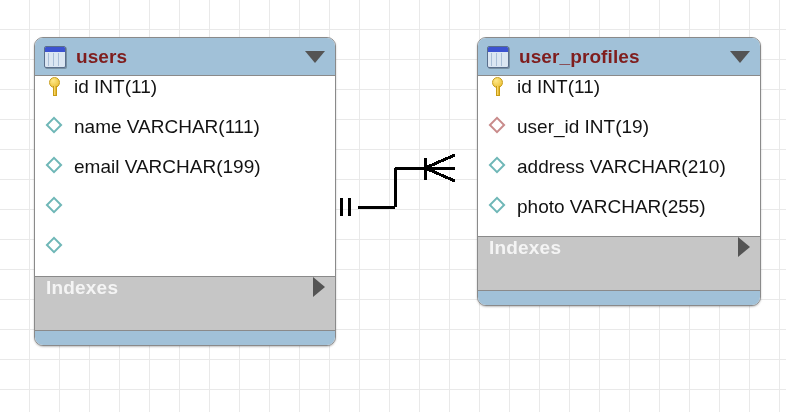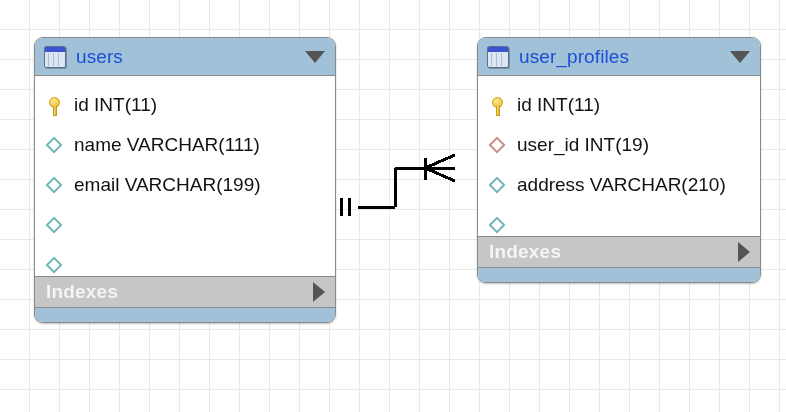--- a/index.html
+++ b/index.html
@@ -76,22 +76,22 @@
       linear-gradient(to right,
         transparent 0 3px, #a9bed6 3px 4px,
         transparent 4px 8px, #a9bed6 8px 9px,
         transparent 9px 13px, #a9bed6 13px 14px,
         transparent 14px 100%);
   }
 
   .tbl-title {
     margin-left: 10px;
     font-size: 19px;
-    font-weight: normal;
-    color: #1d4ed8;
+    font-weight: bold;
+    color: #7f1d1d;
     letter-spacing: .1px;
     white-space: nowrap;
     flex: 1 1 auto;
   }
 
   .tri-down {
     width: 0; height: 0;
     flex: 0 0 auto;
     border-left: 10px solid transparent;
     border-right: 10px solid transparent;
@@ -106,21 +106,21 @@
     border-bottom: 10px solid transparent;
     border-left: 12px solid #545454;
     margin-right: 4px;
   }
 
   
   .cols { background: #ffffff; }
 
   .col-row {
     display: flex;
-    align-items: flex-end;
+    align-items: flex-start;
     height: 40px;
     padding-left: 10px;
     box-sizing: border-box;
   }
 
   .col-label {
     font-size: 19px;
     color: #121212;
     white-space: nowrap;
     margin-left: 9px;
@@ -165,22 +165,21 @@
     background: #ffffff;
     box-sizing: border-box;
   }
   .ico-diamond-fk::before {
     border-color: #c98b8b;
   }
 
   
   .tbl-indexes {
     display: flex;
-    align-items: center;
-    height: 31px;
+    height: 54px;
     background: #c6c6c6;
     border-top: 1px solid #8a8a8a;
     padding: 0 6px 0 11px;
     box-sizing: border-box;
   }
   .idx-label {
     font-size: 19px;
     font-weight: bold;
     color: #f4f4f4;
     flex: 1 1 auto;
@@ -259,20 +258,21 @@
       <div class="col-row">
         <span class="ico ico-diamond ico-diamond-fk"></span>
         <span class="col-label">user_id INT(19)</span>
       </div>
       <div class="col-row">
         <span class="ico ico-diamond"></span>
         <span class="col-label">address VARCHAR(210)</span>
       </div>
       <div class="col-row">
         <span class="ico ico-diamond"></span>
+        <span class="col-label">photo VARCHAR(255)</span>
       </div>
     </div>
 
     <div class="tbl-indexes">
       <span class="idx-label">Indexes</span>
       <span class="tri-right"></span>
     </div>
 
     <div class="tbl-foot"></div>
   </div>

